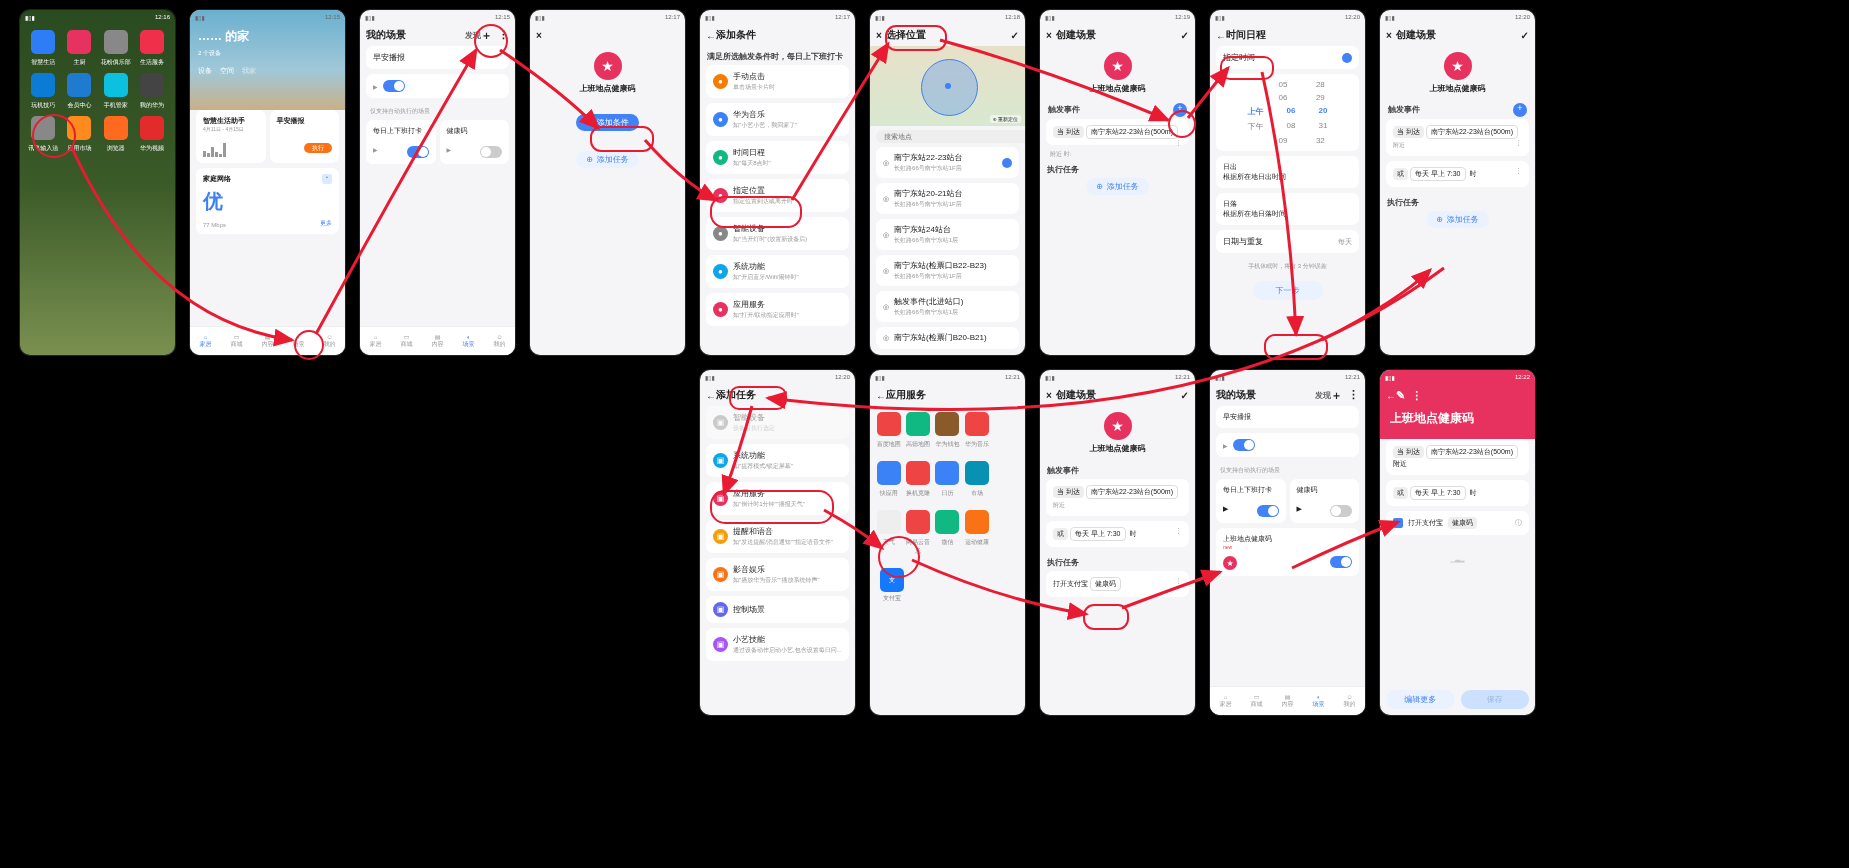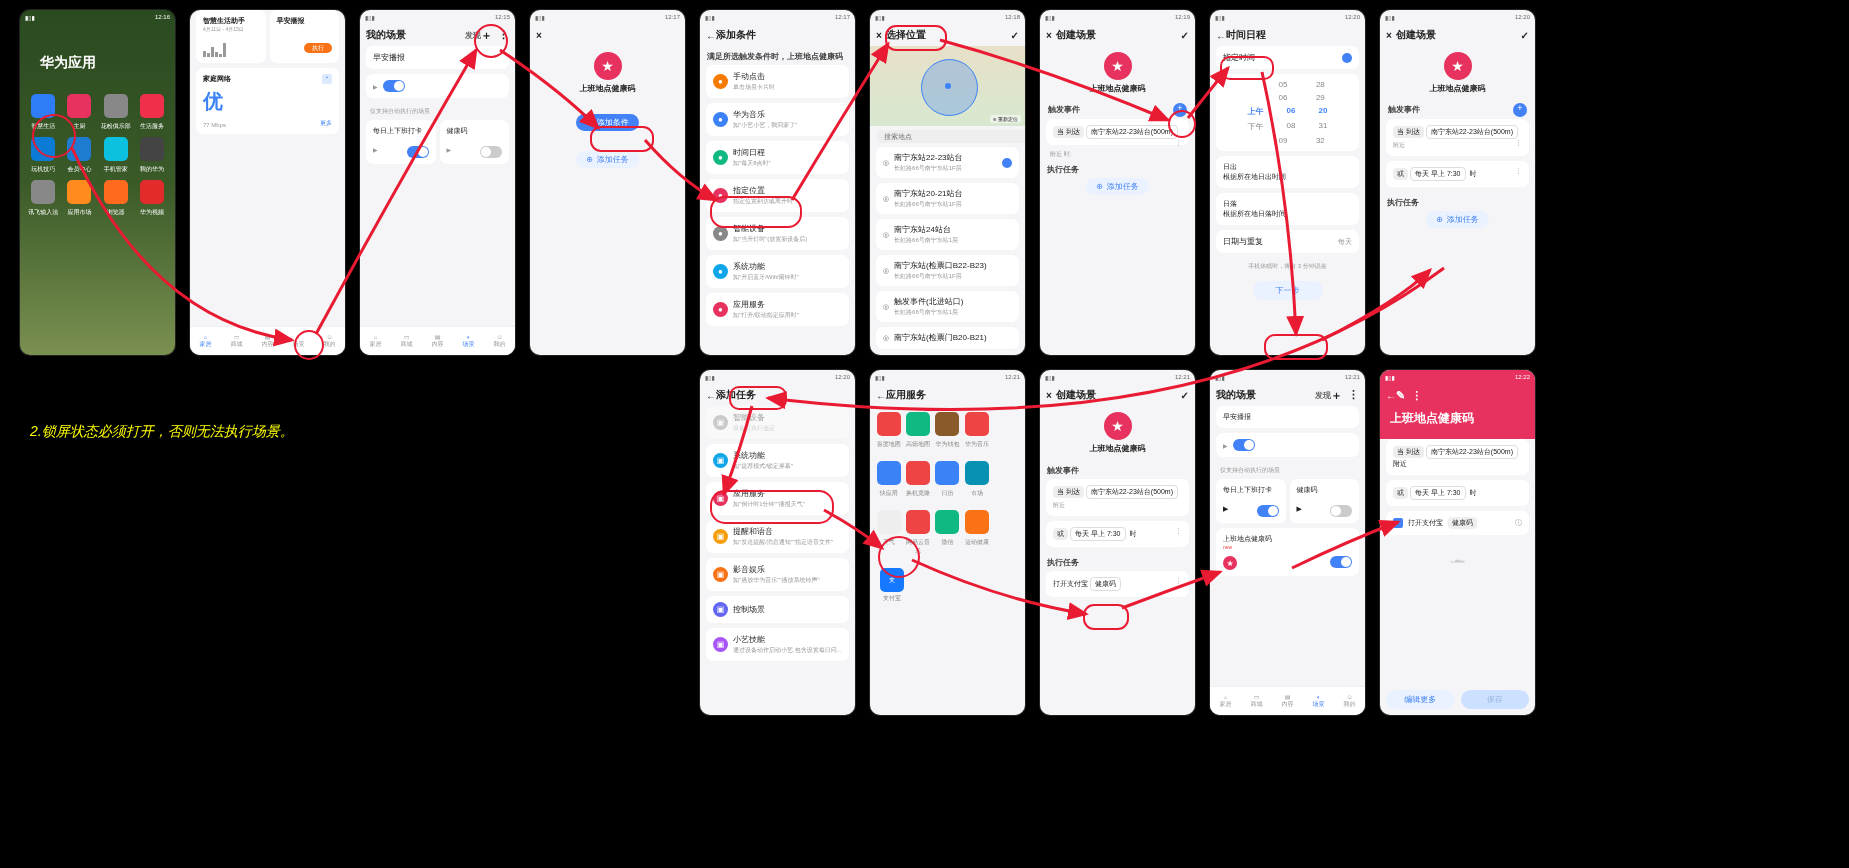--- a/index.html
+++ b/index.html
@@ -50,38 +50,50 @@
 </head>
 <body>
 
 <div class="canvas">
 
 <div class="phone bg-green" style="left:20px;top:10px;">
   <div class="status">
         <span>▮▯▮</span>
         <span>12:16</span>
       </div>
-  <div style="color:#fff;font-size:14px;font-weight:600;padding:30px 0 16px 20px;">华为应用</div>
   <div class="grid4" id="s1-apps">
         <div style="text-align: center;"><div class="app-ico" style="background:#2e7cf6;"></div><div class="app-lbl" style="color:#fff;">智慧生活</div></div>
         <div style="text-align: center;"><div class="app-ico" style="background:#e7315e;"></div><div class="app-lbl" style="color:#fff;">主厨</div></div>
         <div style="text-align: center;"><div class="app-ico" style="background:#888;"></div><div class="app-lbl" style="color:#fff;">花粉俱乐部</div></div>
         <div style="text-align: center;"><div class="app-ico" style="background:#f0304b;"></div><div class="app-lbl" style="color:#fff;">生活服务</div></div>
         <div style="text-align: center;"><div class="app-ico" style="background:#0b7bd5;"></div><div class="app-lbl" style="color:#fff;">玩机技巧</div></div>
         <div style="text-align: center;"><div class="app-ico" style="background:#1e7bd0;"></div><div class="app-lbl" style="color:#fff;">会员中心</div></div>
         <div style="text-align: center;"><div class="app-ico" style="background:#0cc0e0;"></div><div class="app-lbl" style="color:#fff;">手机管家</div></div>
         <div style="text-align: center;"><div class="app-ico" style="background:#444;"></div><div class="app-lbl" style="color:#fff;">我的华为</div></div>
         <div style="text-align: center;"><div class="app-ico" style="background:#888;"></div><div class="app-lbl" style="color:#fff;">讯飞输入法</div></div>
         <div style="text-align: center;"><div class="app-ico" style="background:#ff8a1e;"></div><div class="app-lbl" style="color:#fff;">应用市场</div></div>
         <div style="text-align: center;"><div class="app-ico" style="background:#ff6a1e;"></div><div class="app-lbl" style="color:#fff;">浏览器</div></div>
         <div style="text-align: center;"><div class="app-ico" style="background:#e42b2b;"></div><div class="app-lbl" style="color:#fff;">华为视频</div></div>
       </div>
 </div>
 
 <div class="phone" style="left:190px;top:10px;">
+  <div style="height:100px;background:linear-gradient(#6ab0d0,#a0c8d8 60%,#c8b088);position:relative;">
+    <div class="status">
+          <span>▮▯▮</span>
+          <span>12:15</span>
+        </div>
+    <div style="color:#fff;font-size:12px;font-weight:600;padding:4px 8px;">…… <span>的家</span></div>
+    <div style="color:#fff;font-size:6px;padding:0 8px;">2 个设备</div>
+    <div style="color:#fff;font-size:7px;padding:8px 8px;display:flex;gap:8px;">
+      <span>设备</span>
+          <span>空间</span>
+          <span style="opacity:.6">我家</span>
+    </div>
+  </div>
   <div style="display:flex;gap:4px;padding:0 6px;">
     <div class="card" style="flex:1;margin:0;">
       <div style="font-size:7px;font-weight:600;">智慧生活助手</div>
       <div style="font-size:5px;color:#999;">4月11日 - 4月15日</div>
       <div style="height:22px;display:flex;align-items:end;gap:1px;margin-top:3px;">
         <div style="width:3px;height:6px;background:#999;"></div>
         <div style="width:3px;height:4px;background:#999;"></div>
         <div style="width:3px;height:10px;background:#999;"></div>
         <div style="width:3px;height:5px;background:#999;"></div>
         <div style="width:3px;height:3px;background:#999;"></div>
@@ -209,21 +221,21 @@
 
 <div class="phone" style="left:700px;top:10px;">
   <div class="status">
         <span>▮▯▮</span>
         <span>12:17</span>
       </div>
   <div class="title-bar">
         <span class="back">←</span>
         <span class="t">添加条件</span>
       </div>
-  <div class="sec-head">满足所选触发条件时，上班地点健康码</div>
+  <div class="sec-head">满足所选触发条件时，每日上下班打卡</div>
   <div id="s5-list">
         <div class="card">
           <div class="row">
             <span class="ico" style="background:#f57c00;">●</span>
             <div class="txt">
               <div class="lbl">手动点击</div>
               <div class="sub">单击场景卡片时</div>
             </div>
           </div>
         </div>
@@ -685,21 +697,20 @@
         </div>
       </div>
   <div style="text-align:center;color:#ccc;font-size:6px;margin:20px 0;">▁▃▂</div>
   <div style="position:absolute;bottom:6px;left:6px;right:6px;display:flex;gap:6px;">
     <span class="pill-btn" style="flex:1;background:#eaf2ff;color:var(--accent);margin:0;">编辑更多</span>
     <span class="pill-btn" style="flex:1;background:#cce0ff;color:#99b8e0;margin:0;">保存</span>
   </div>
 </div>
 
 <div class="notes" style="left:30px;top:420px;">
-  <div>2.锁屏状态必须打开，否则无法执行场景。</div>
 </div>
 
 <div class="annot-circ" style="left:32px;top:114px;width:40px;height:40px;"></div>
 <div class="annot-circ" style="left:294px;top:330px;width:26px;height:26px;"></div>
 <div class="annot-circ" style="left:474px;top:24px;width:30px;height:30px;"></div>
 <div class="annot-circ" style="left:590px;top:126px;width:60px;height:22px;border-radius:11px;"></div>
 <div class="annot-circ" style="left:710px;top:196px;width:88px;height:28px;border-radius:14px;"></div>
 <div class="annot-circ" style="left:885px;top:25px;width:58px;height:22px;border-radius:11px;"></div>
 <div class="annot-circ" style="left:1168px;top:110px;width:24px;height:24px;"></div>
 <div class="annot-circ" style="left:1220px;top:56px;width:50px;height:20px;border-radius:10px;"></div>

